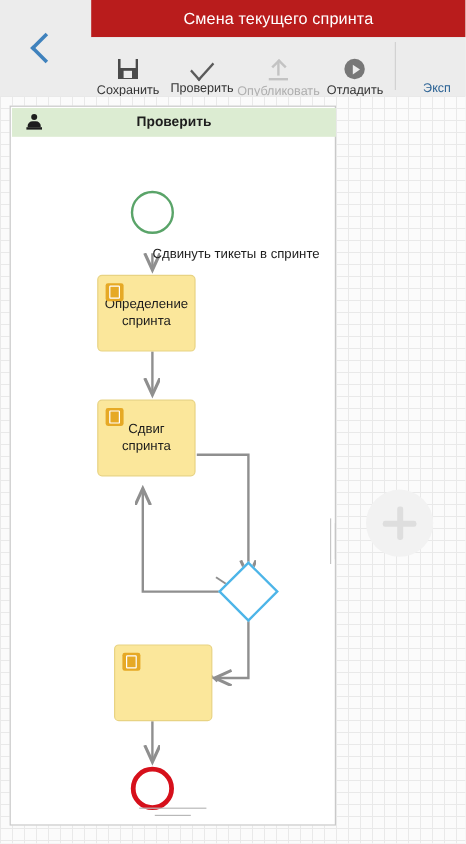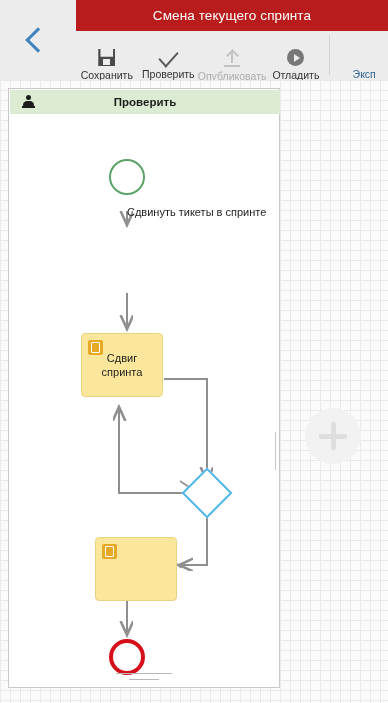--- a/index.html
+++ b/index.html
@@ -214,20 +214,24 @@
           <path d="M118,512 L118,546" marker-end="url(#ah)"></path>
           <path d="M171,392 L183,400" stroke-width="1.6"></path>
           <path d="M163,470 L172,479" stroke-width="1.6"></path>
         </g>
       </svg>
 
       <div class="node ev-start" style="left:100px; top:70px;"></div>
 
       <span class="edge-label" style="left:118px; top:117px;">Сдвинуть тикеты в спринте</span>
 
+      <div class="node task" style="left:72px; top:140px; width:82px; height:64px;">
+        <span class="task-ico"></span>
+        <span>Определение спринта</span>
+      </div>
 
       <div class="node task" style="left:72px; top:244px; width:82px; height:64px;">
         <span class="task-ico"></span>
         <span>Сдвиг спринта</span>
       </div>
 
       <div class="node gateway" style="left:180px; top:386px;"></div>
 
       <div class="node task" style="left:86px; top:448px; width:82px; height:64px;">
         <span class="task-ico"></span>

